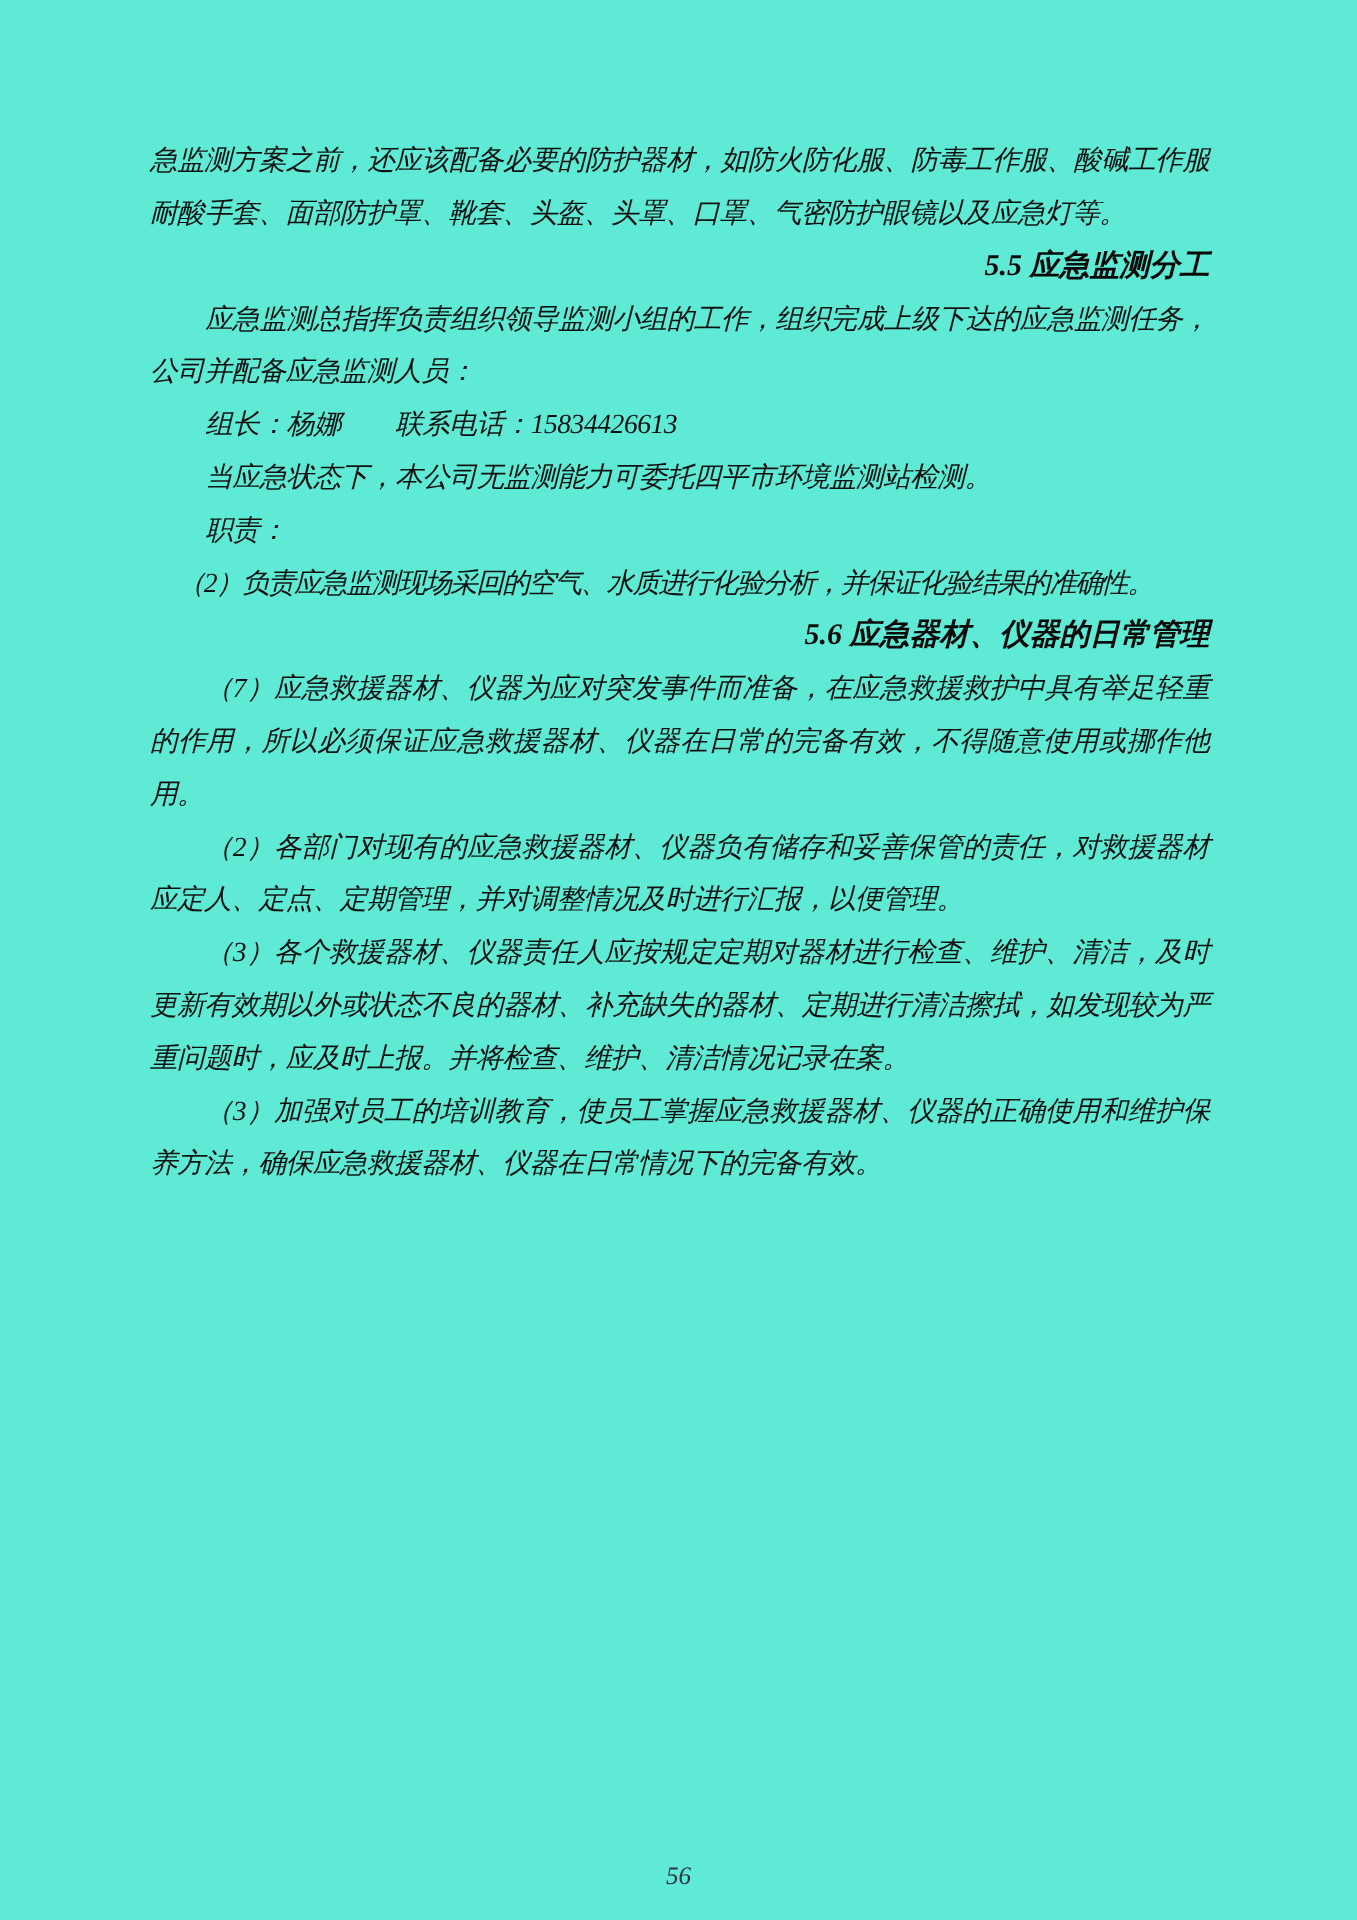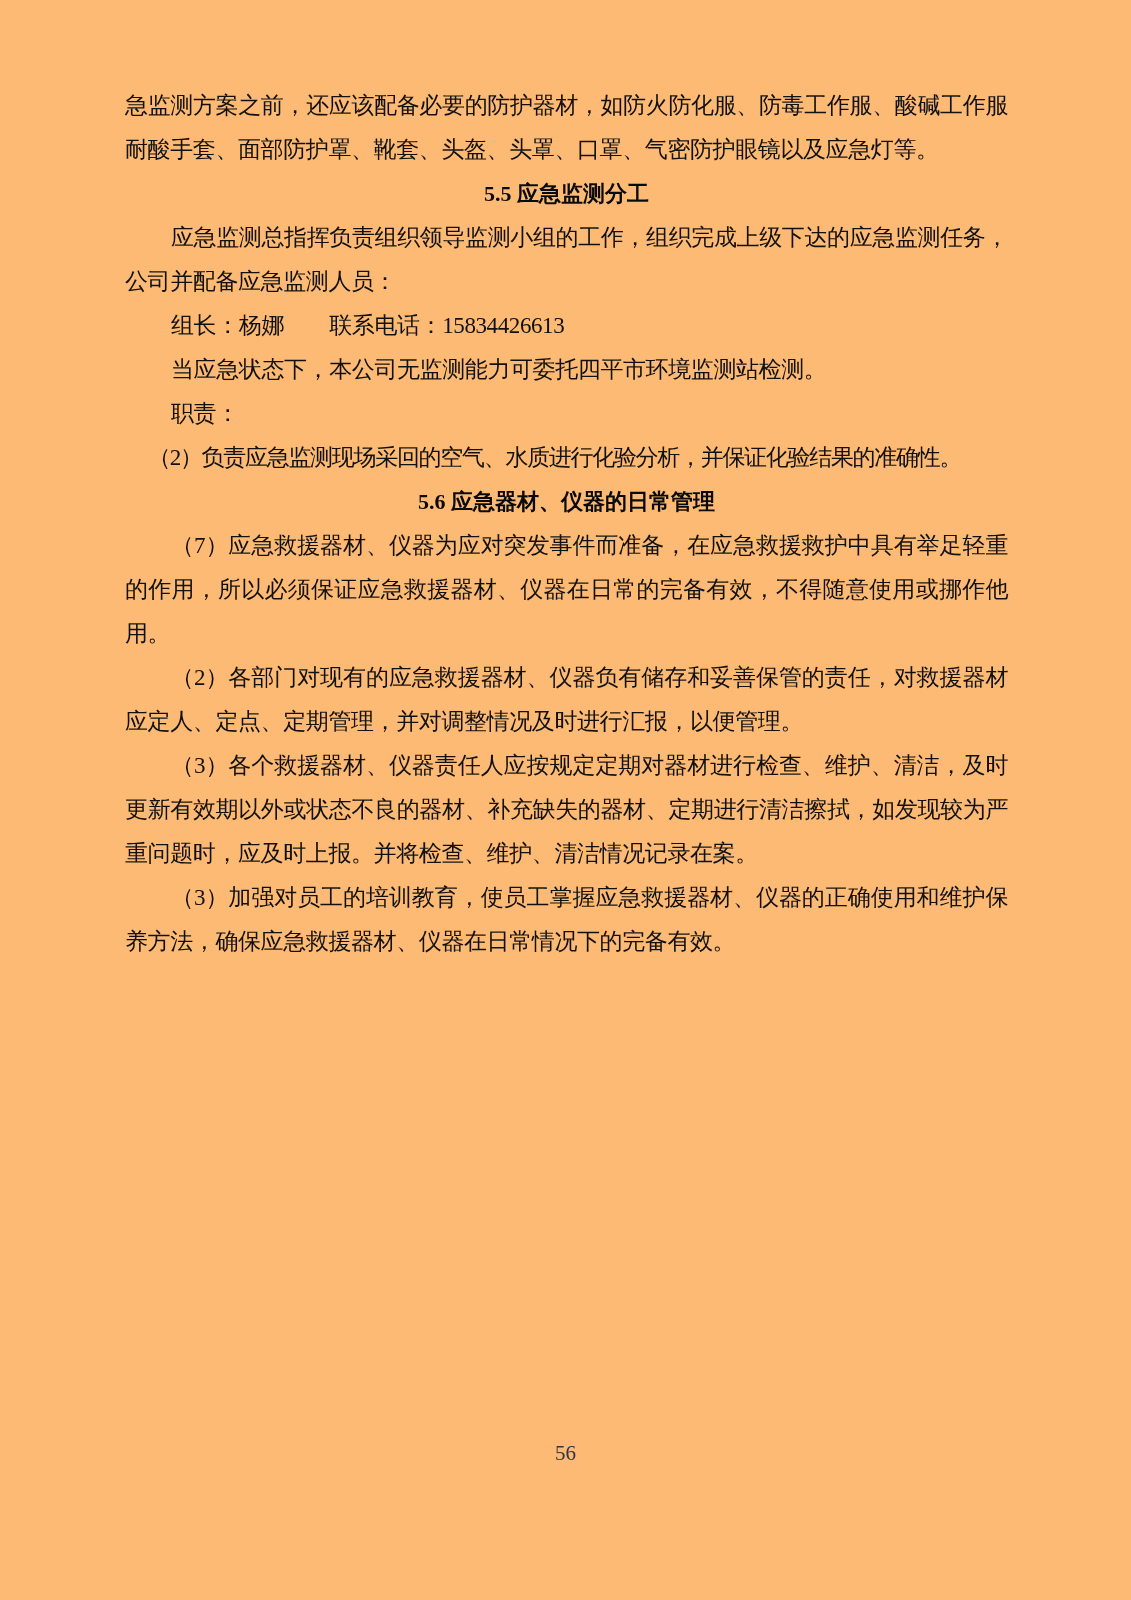--- a/index.html
+++ b/index.html
@@ -10,52 +10,53 @@
   body {
     width: 1131px;
     height: 1600px;
     position: relative;
     font-family: "Liberation Serif", "DejaVu Serif", serif;
   }
   .page {
     position: absolute;
     inset: 0;
     box-sizing: border-box;
-    padding: 84px 123px 0 125px;
-    background: #fdba74;
+    padding: 112px 123px 0 125px;
+    background: #5eead4;
+    font-style: italic;
   }
   .para {
     margin: 0;
     font-size: 23px;
     line-height: 44px;
     color: #111111;
     text-align: justify;
     letter-spacing: -0.4px;
     text-indent: 2em;
   }
   .no-indent {
     text-indent: 0;
   }
   .fit-one-line {
     text-indent: 1em;
     letter-spacing: -1.3px;
   }
   .heading {
     margin: 0;
-    font-size: 22px;
+    font-size: 25px;
     line-height: 44px;
     font-weight: 700;
     color: #0a0a0a;
     text-indent: 0;
-    text-align: center;
+    text-align: right;
     letter-spacing: 0;
   }
   .page-footer {
     position: absolute;
-    top: 1438px;
+    top: 1548px;
     left: 0;
     width: 100%;
     text-align: center;
     font-size: 21px;
     line-height: 30px;
     color: #2e3546;
   }
 </style>
 </head>
 <body>

